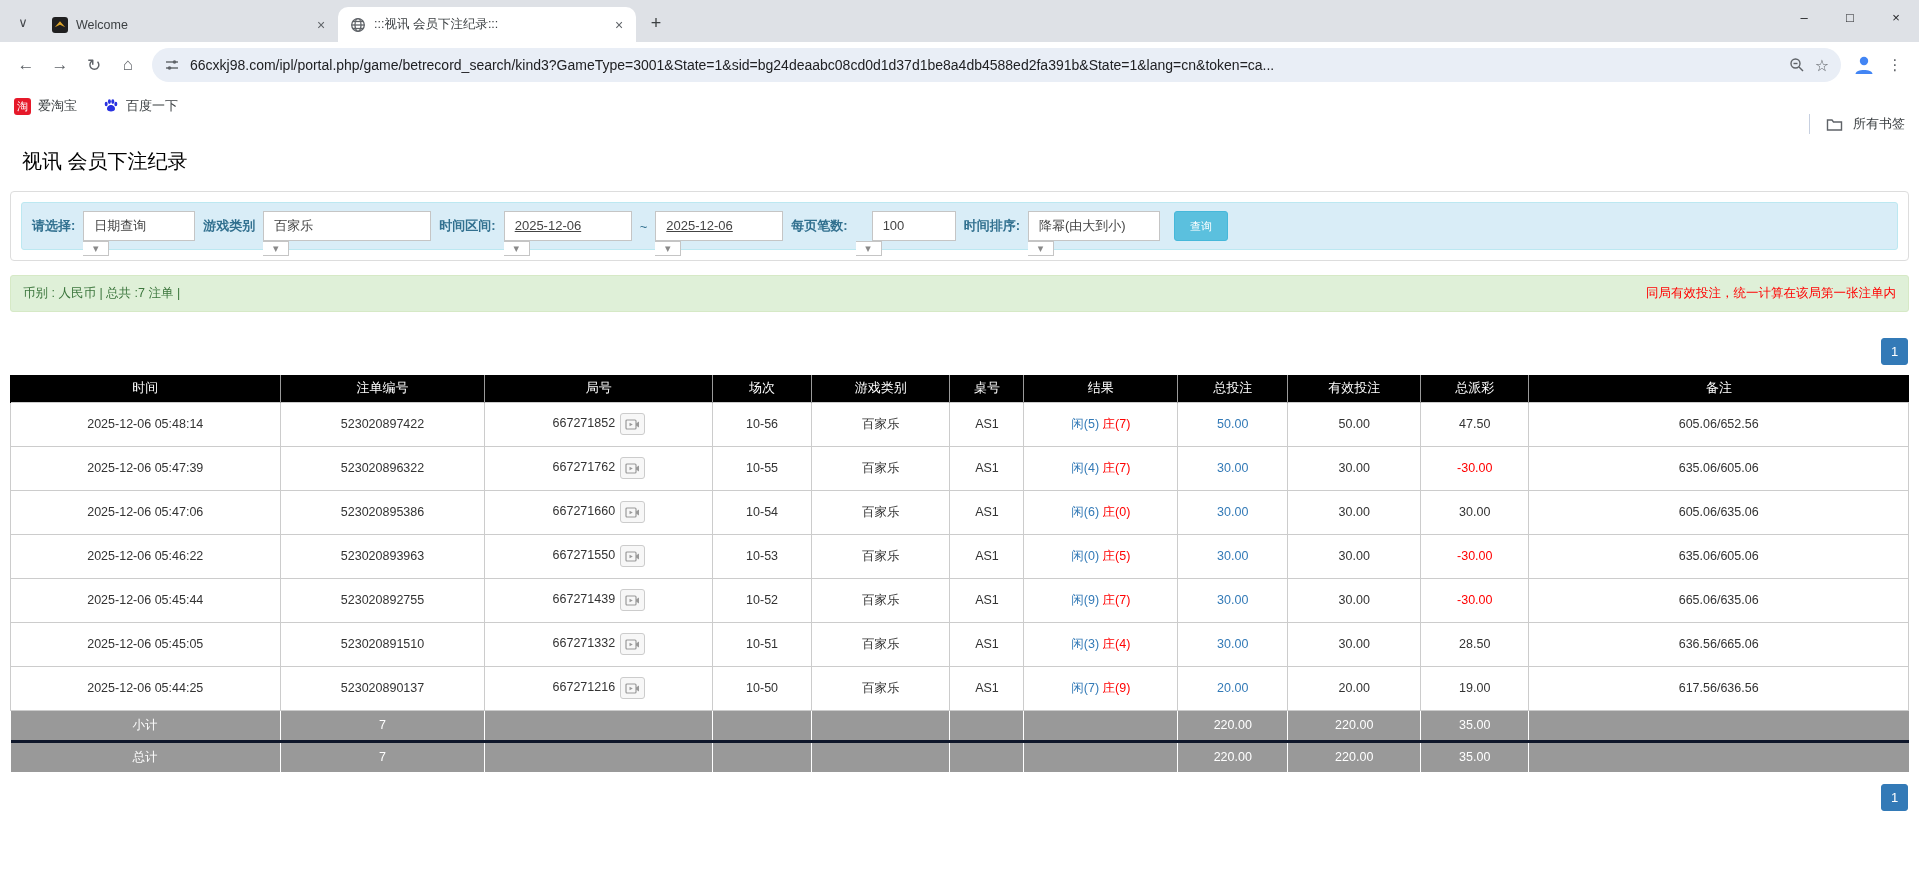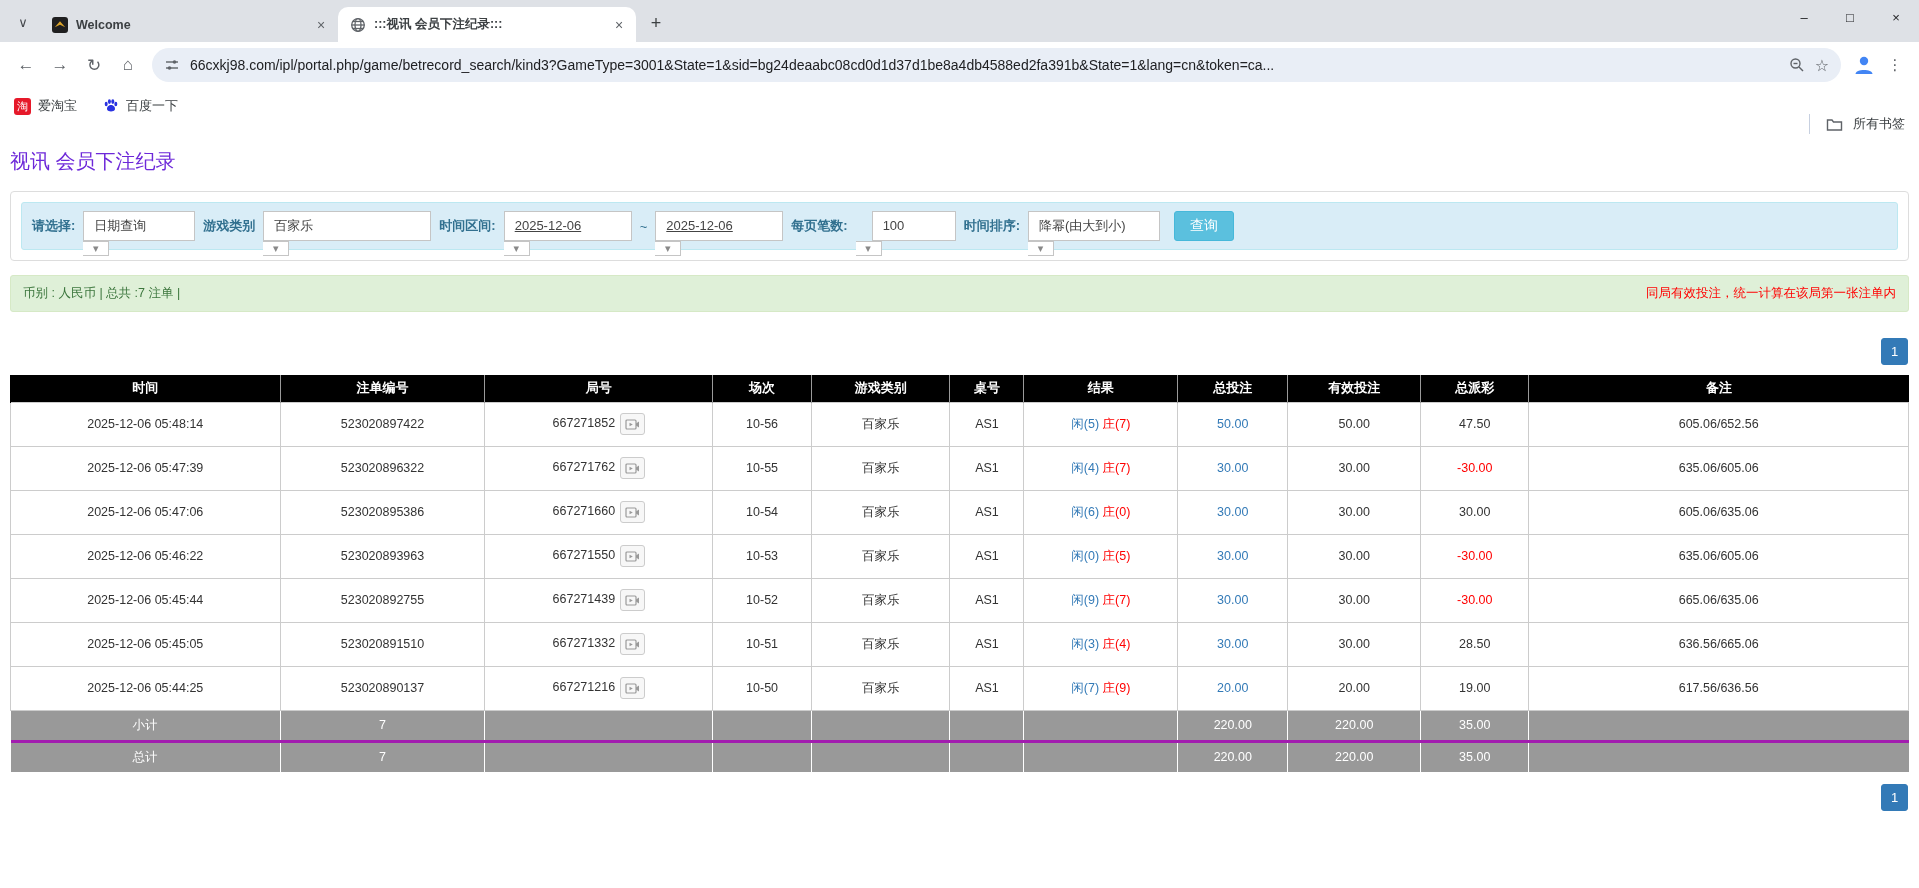--- a/index.html
+++ b/index.html
@@ -6,21 +6,21 @@
   html,body { width:1919px; height:888px; overflow:hidden; background:#fff;
     font-family:"Liberation Sans","DejaVu Sans",sans-serif; }
 
   
   .tabstrip { height:42px; background:#dee1e6; display:flex; align-items:flex-end; padding-left:6px; }
   .tab-search { width:26px; height:26px; margin:0 4px 7px 4px; border-radius:6px; display:flex; align-items:center; justify-content:center; color:#45484d; font-size:13px; }
   .tab { height:35px; width:298px; display:flex; align-items:center; gap:8px; padding:0 8px 0 12px; border-radius:10px 10px 0 0; font-size:12.5px; color:#3c4043; }
   .tab.active { background:#fff; }
   .tab .favicon { width:16px; height:16px; flex:0 0 16px; }
   .fav-dark { width:16px; height:16px; border-radius:3px; background:#1f1f1f; display:flex; align-items:center; justify-content:center; }
-  .tab .title { flex:1; white-space:nowrap; overflow:hidden;font-weight:bold; }
+  .tab .title { flex:1; white-space:nowrap; overflow:hidden; }
   .tab .close { width:18px; height:18px; border-radius:50%; display:flex; align-items:center; justify-content:center; color:#5f6368; font-size:14px; }
   .newtab { width:28px; height:28px; margin:0 4px 5px 6px; display:flex; align-items:center; justify-content:center; color:#3c4043; font-size:18px; border-radius:50%; }
   .win-controls { margin-left:auto; align-self:flex-start; display:flex; height:34px; }
   .win-btn { width:46px; height:34px; display:flex; align-items:center; justify-content:center; color:#202124; font-size:13px; }
 
   .toolbar { height:46px; background:#fff; display:flex; align-items:center; padding:0 10px; gap:2px; }
   .nav-btn { width:32px; height:32px; border-radius:50%; display:flex; align-items:center; justify-content:center; color:#5f6368; font-size:17px; }
   .omnibox { flex:1; height:34px; margin:0 6px; background:#e9eef6; border-radius:17px; display:flex; align-items:center; padding:0 12px; gap:10px; min-width:0; }
   .omnibox .url { flex:1; font-size:14px; color:#202124; white-space:nowrap; overflow:hidden; }
   .ico { display:flex; align-items:center; justify-content:center; }
@@ -29,48 +29,48 @@
   .menu-dots { width:28px; height:28px; display:flex; align-items:center; justify-content:center; color:#5f6368; font-size:15px; }
 
   .bookmarks { height:36px; background:#fff; display:flex; align-items:center; padding:0 14px; font-size:13px; color:#3c4043; }
   .bm { display:flex; align-items:center; gap:7px; margin-right:26px; }
   .bm-ico-taobao { width:17px; height:17px; border-radius:3px; background:#e6192a; color:#fff; font-size:11px; display:flex; align-items:center; justify-content:center; }
   .bm-right { margin-left:auto; display:flex; align-items:center; gap:10px;margin-top:36px; }
   .bm-divider { width:1px; height:20px; background:#c7d0e0; margin-right:6px; }
 
   
   .content { padding:18px 10px 0 10px; }
-  .page-title { font-size:20px; font-weight:400; color:#6d28d9; margin:6px 0 16px 0; }
+  .page-title { font-size:20px; font-weight:400; color:#000000; margin:6px 0 16px 12px; }
 
   .filter-panel { border:1px solid #ddd; border-radius:4px; padding:10px; margin-bottom:14px; }
   .filter-bar { background:#d9edf7; border:1px solid #bce8f1; border-radius:3px; padding:8px 10px; display:flex; align-items:center; gap:8px; font-size:13px; }
   .flabel { color:#31708f; font-weight:bold; white-space:nowrap; }
   .sel { display:flex; height:30px;flex-direction:column; }
   .sel .v { border:1px solid #c5c5c5; background:#fff; padding:0 10px; line-height:28px; color:#444; white-space:nowrap; }
   .sel .arr { width:26px; border:1px solid #c5c5c5; border-left:none; background:#fff; display:flex; align-items:center; justify-content:center; color:#888; font-size:11px; }
   .w-sel1 .v { width:112px; } .w-sel2 .v { width:168px; } .w-date .v { width:128px;text-decoration:underline; }
   .w-size .v { width:84px;margin-left:16px; }  .w-sort .v { width:132px; }
   .tilde { color:#31708f; }
-  .btn-query { margin-left:6px; height:30px; padding:0 15px; background:#5bc0de; border:1px solid #46b8da; border-radius:3px; color:#fff; font-size:14px; cursor:pointer; }
+  .btn-query { margin-left:6px; height:30px; padding:0 15px; background:#5bc0de; border:1px solid #46b8da; border-radius:3px; color:#fff; font-size:11px; cursor:pointer; }
 
   .summary-bar { background:#dff0d8; border:1px solid #d6e9c6; border-radius:3px; padding:0 12px; height:37px; display:flex; align-items:center; justify-content:space-between; font-size:12.5px; margin-bottom:26px; }
   .summary-left { color:#3c763d; }
   .summary-right { color:#ff0000; }
 
   .pagi { display:flex; justify-content:flex-end; margin:0 1px 10px 0; }
   .pagi-bottom { margin-top:12px; }
   .pg { min-width:27px; height:27px; background:#337ab7; border:1px solid #337ab7; border-radius:3px; color:#fff; font-size:13px; display:flex; align-items:center; justify-content:center; cursor:pointer; }
 
   table.records { width:100%; border-collapse:collapse; font-size:12.5px; color:#333; table-layout:fixed; }
-  thead th { background:#000; color:#fff; height:27px; font-size:13px; font-weight:bold; border-left:1px solid #9a9a9a; }
+  thead th { background:#000; color:#fff; height:27px; font-size:13px; font-weight:normal; border-left:1px solid #9a9a9a; }
   thead th:first-child { border-left:1px solid #000; }
   tbody td { background:#fff; border:1px solid #ccc; height:44px; text-align:center; overflow:hidden; }
   tfoot td { background:#999; color:#fff; height:31px; text-align:center; border-left:1px solid #fff; font-size:12.5px; }
   tfoot td:first-child { border-left:none; }
-  tfoot tr.row-subtotal td { border-bottom:3px solid #a21caf; }
+  tfoot tr.row-subtotal td { border-bottom:3px solid #0f172a; }
   .amt-link { color:#337ab7; text-decoration:none; cursor:pointer; }
   .res-p { color:#337ab7; }
   .res-b { color:#ff0000; }
   .neg { color:#ff0000; }
   .replay-btn { display:inline-flex; align-items:center; justify-content:center; width:25px; height:22px; margin-left:5px; vertical-align:middle; background:#f7f7f7; border:1px solid #ccc; border-radius:3px; cursor:pointer; }
 </style>
 </head>
 <body>
 
 <div class="tabstrip">

